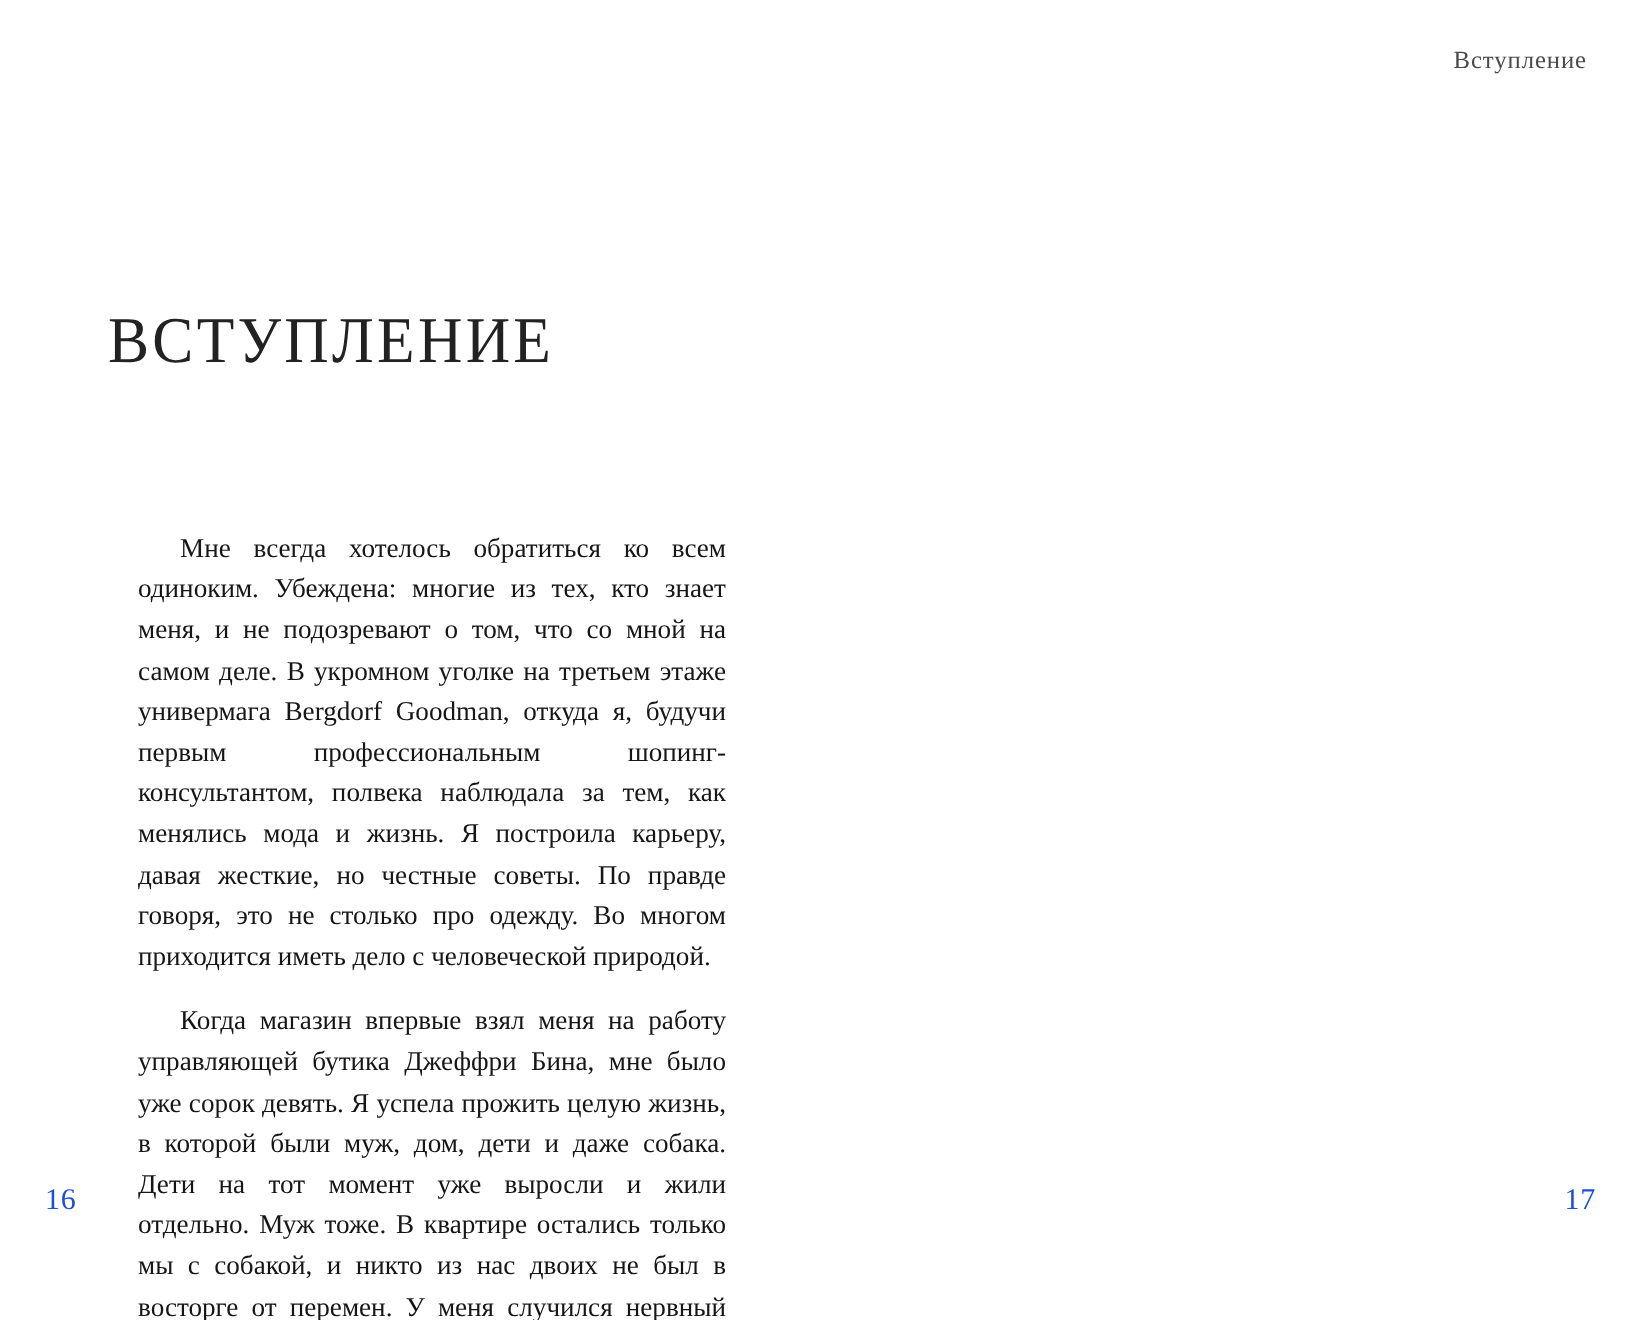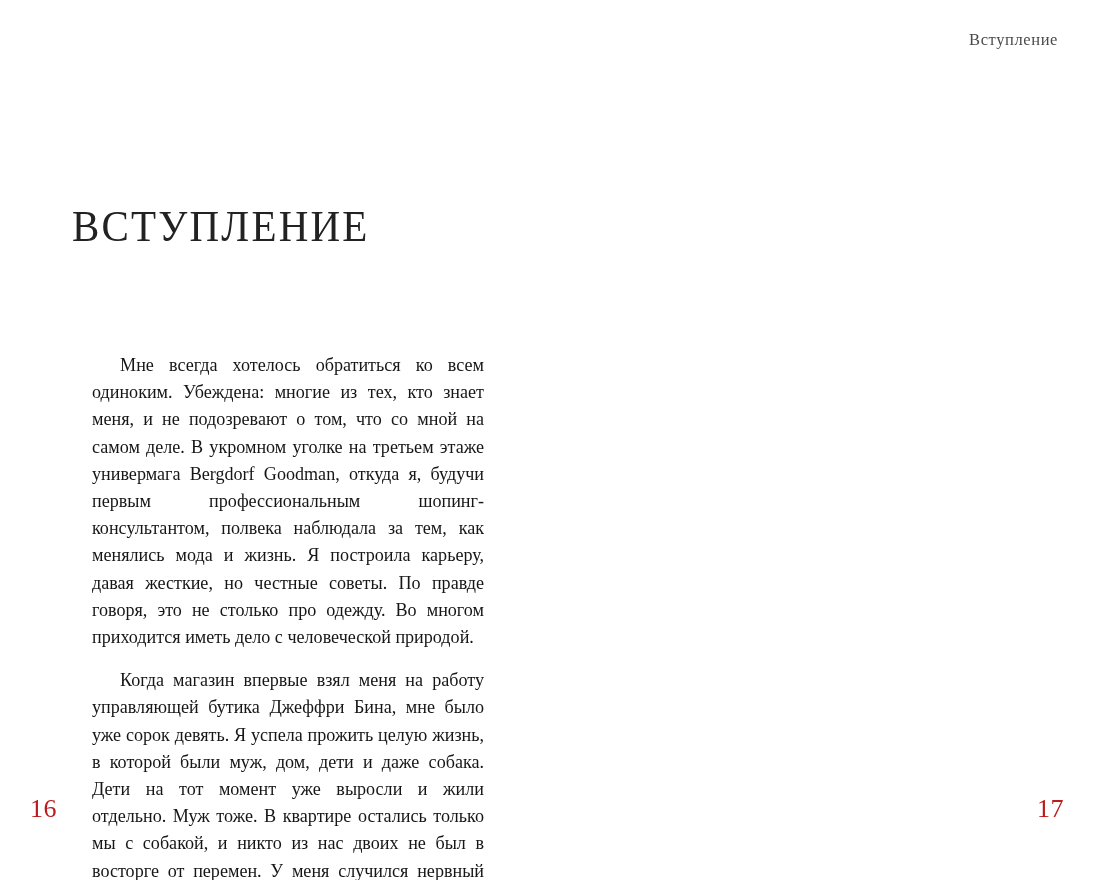--- a/index.html
+++ b/index.html
@@ -80,23 +80,23 @@
   }
   .column p {
     margin: 16px;
     text-indent: 1.55em;
   }
   
 
   
   .folio {
     position: absolute;
-    bottom: 20px;
-    font-size: 26px;
-    color: #b91c1c;
+    bottom: 32px;
+    font-size: 20px;
+    color: #1d4ed8;
     font-family: "Liberation Serif", "DejaVu Serif", serif;
     letter-spacing: 0.5px;
   }
   .folio-left  { left: 30px; }
   .folio-right { right: 36px; font-family: Liberation Serif, serif; }
 </style>
 </head>
 <body>
 
 <div class="spread">

